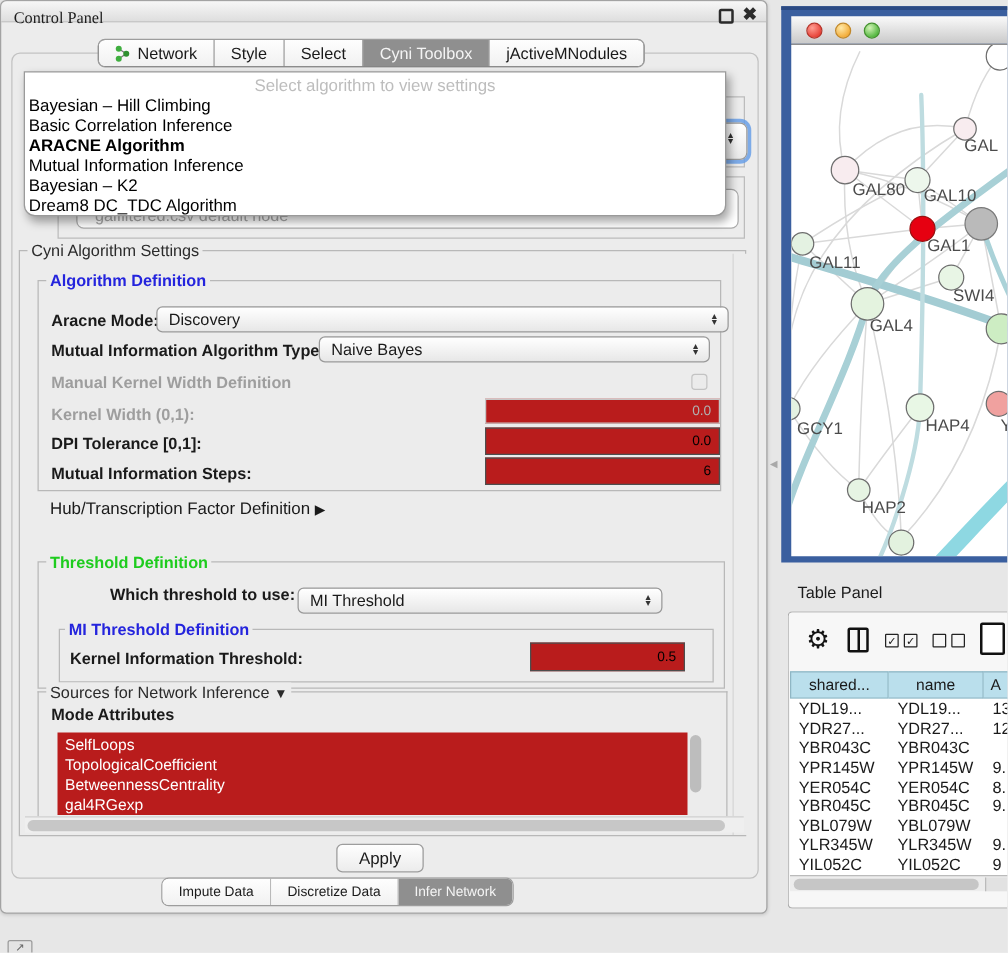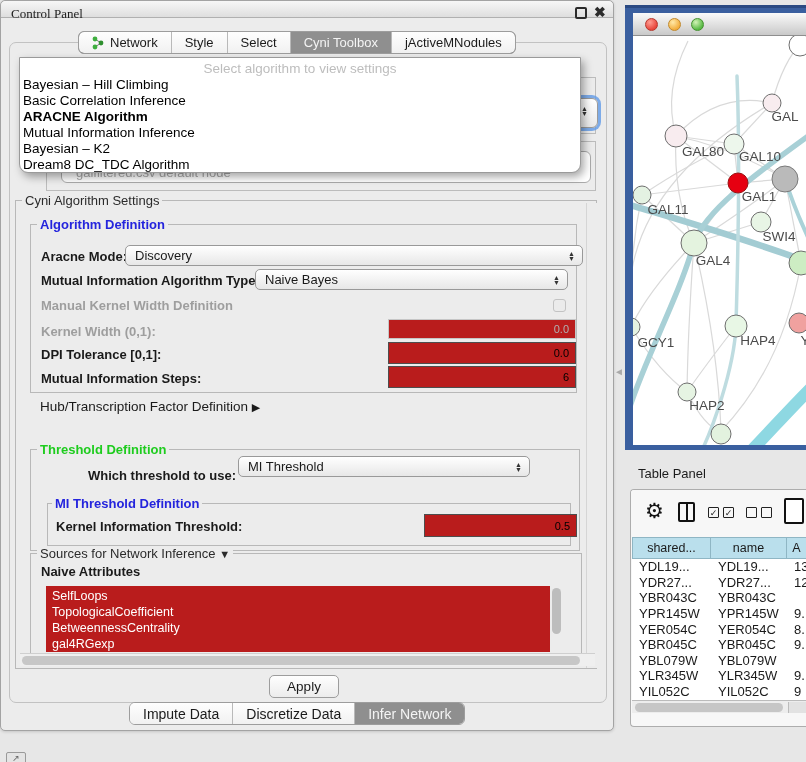--- a/index.html
+++ b/index.html
@@ -63,21 +63,21 @@
   .attr-item { color:#fff; font-size:12.5px; height:16px; line-height:16px; padding-left:6px; white-space:nowrap; }
   #attr-vscroll { left:536px; top:387px; width:9px; height:46px; background:#bdbdbd; border-radius:5px; z-index:3; }
 
   
   #cyni-vscroll-track { left:570px; top:2px; width:13px; height:465px; background:#ececec; border-left:1px solid #d5d5d5; }
   #cyni-hscroll { left:4px; top:452px; width:575px; height:13px; background:#efefef; border-top:1px solid #cfcfcf; }
   #cyni-hthumb { left:2px; top:2px; width:558px; height:9px; background:#c7c7c7; border-radius:5px; }
 
   
   #apply-btn { left:268px; top:674px; width:70px; height:23px; background:linear-gradient(#fefefe,#ececec); border:1px solid #9d9d9d; border-radius:5px; font-size:13.5px; display:flex; align-items:center; justify-content:center; z-index:12; }
-  #bottom-tabs { left:128px; top:701px; height:23px; display:flex; border:1px solid #9d9d9d; border-radius:6px; overflow:hidden; background:#fdfdfd; font-size:14px; z-index:30; }
+  #bottom-tabs { left:128px; top:701px; height:23px; display:flex; border:1px solid #9d9d9d; border-radius:6px; overflow:hidden; background:#fdfdfd; font-size:11px; z-index:30; }
 
   
   #split-handle { left:614px; top:366px; color:#a9a9a9; font-size:10px; }
 
   
   #mini-btn { left:6px; top:752px; width:20px; height:18px; background:#e4e4e4; border:1px solid #9a9a9a; border-radius:2px; font-size:9px; color:#666; text-align:center; }
 
   
   #net-window { left:625px; top:5px; width:181px; height:445px; background:#3a5f9f; border-top:3px solid #2b4a83; }
   #net-titlebar { left:8px; top:5px; right:0; height:23px; background:linear-gradient(#fafafa,#c9c9c9); border-bottom:1px solid #8e8e8e; }
@@ -204,40 +204,40 @@
 
     <span class="abs" style="left:24px; top:198px; font-size:13.5px;">
       <span>Hub/Transcription Factor Definition</span>
       <span class="tri"> ▶</span>
     </span>
 
     <div class="abs groupbox" id="thresh-group">
       <span class="gb-label lbl-green" style="left:6px; font-weight:bold;">Threshold Definition</span>
 
       <span class="flabel" style="left:57px; top:18px;">Which threshold to use:</span>
-      <div class="combo" style="left:207px; top:6px; width:292px; height:21px;">
+      <div class="combo" style="left:207px; top:20px; width:292px; height:21px;">
         <span>MI Threshold</span>
         <span class="arrows">▲<br>▼</span>
       </div>
 
       <div class="abs groupbox" id="mithresh-group">
         <span class="gb-label lbl-blue" style="left:4px; font-weight:bold;">MI Threshold Definition</span>
         <span class="flabel" style="left:8px; top:15px;">Kernel Information Threshold:</span>
-        <div class="field en" style="left:376px; top:10px; width:153px; height:23px;">
+        <div class="field en" style="left:376px; top:10px; width:124px; height:23px;">
           <span>0.5</span>
         </div>
       </div>
     </div>
 
     <div class="abs groupbox" id="sources-group">
       <span class="gb-label" style="left:6px; color:#2b2b2b;">
         <span>Sources for Network Inference</span>
         <span class="tri"> ▼</span>
       </span>
-      <span class="flabel" style="left:10px; top:10px;">Naive Attributes</span>
+      <span class="flabel" style="left:10px; top:10px;">Mode Attributes</span>
     </div>
     <div class="abs" id="attr-list">
         <div class="attr-item">SelfLoops</div>
         <div class="attr-item">TopologicalCoefficient</div>
         <div class="attr-item">BetweennessCentrality</div>
         <div class="attr-item">gal4RGexp</div>
       </div>
     <div class="abs" id="attr-vscroll"></div>
 
     <div class="abs" id="cyni-vscroll-track">

